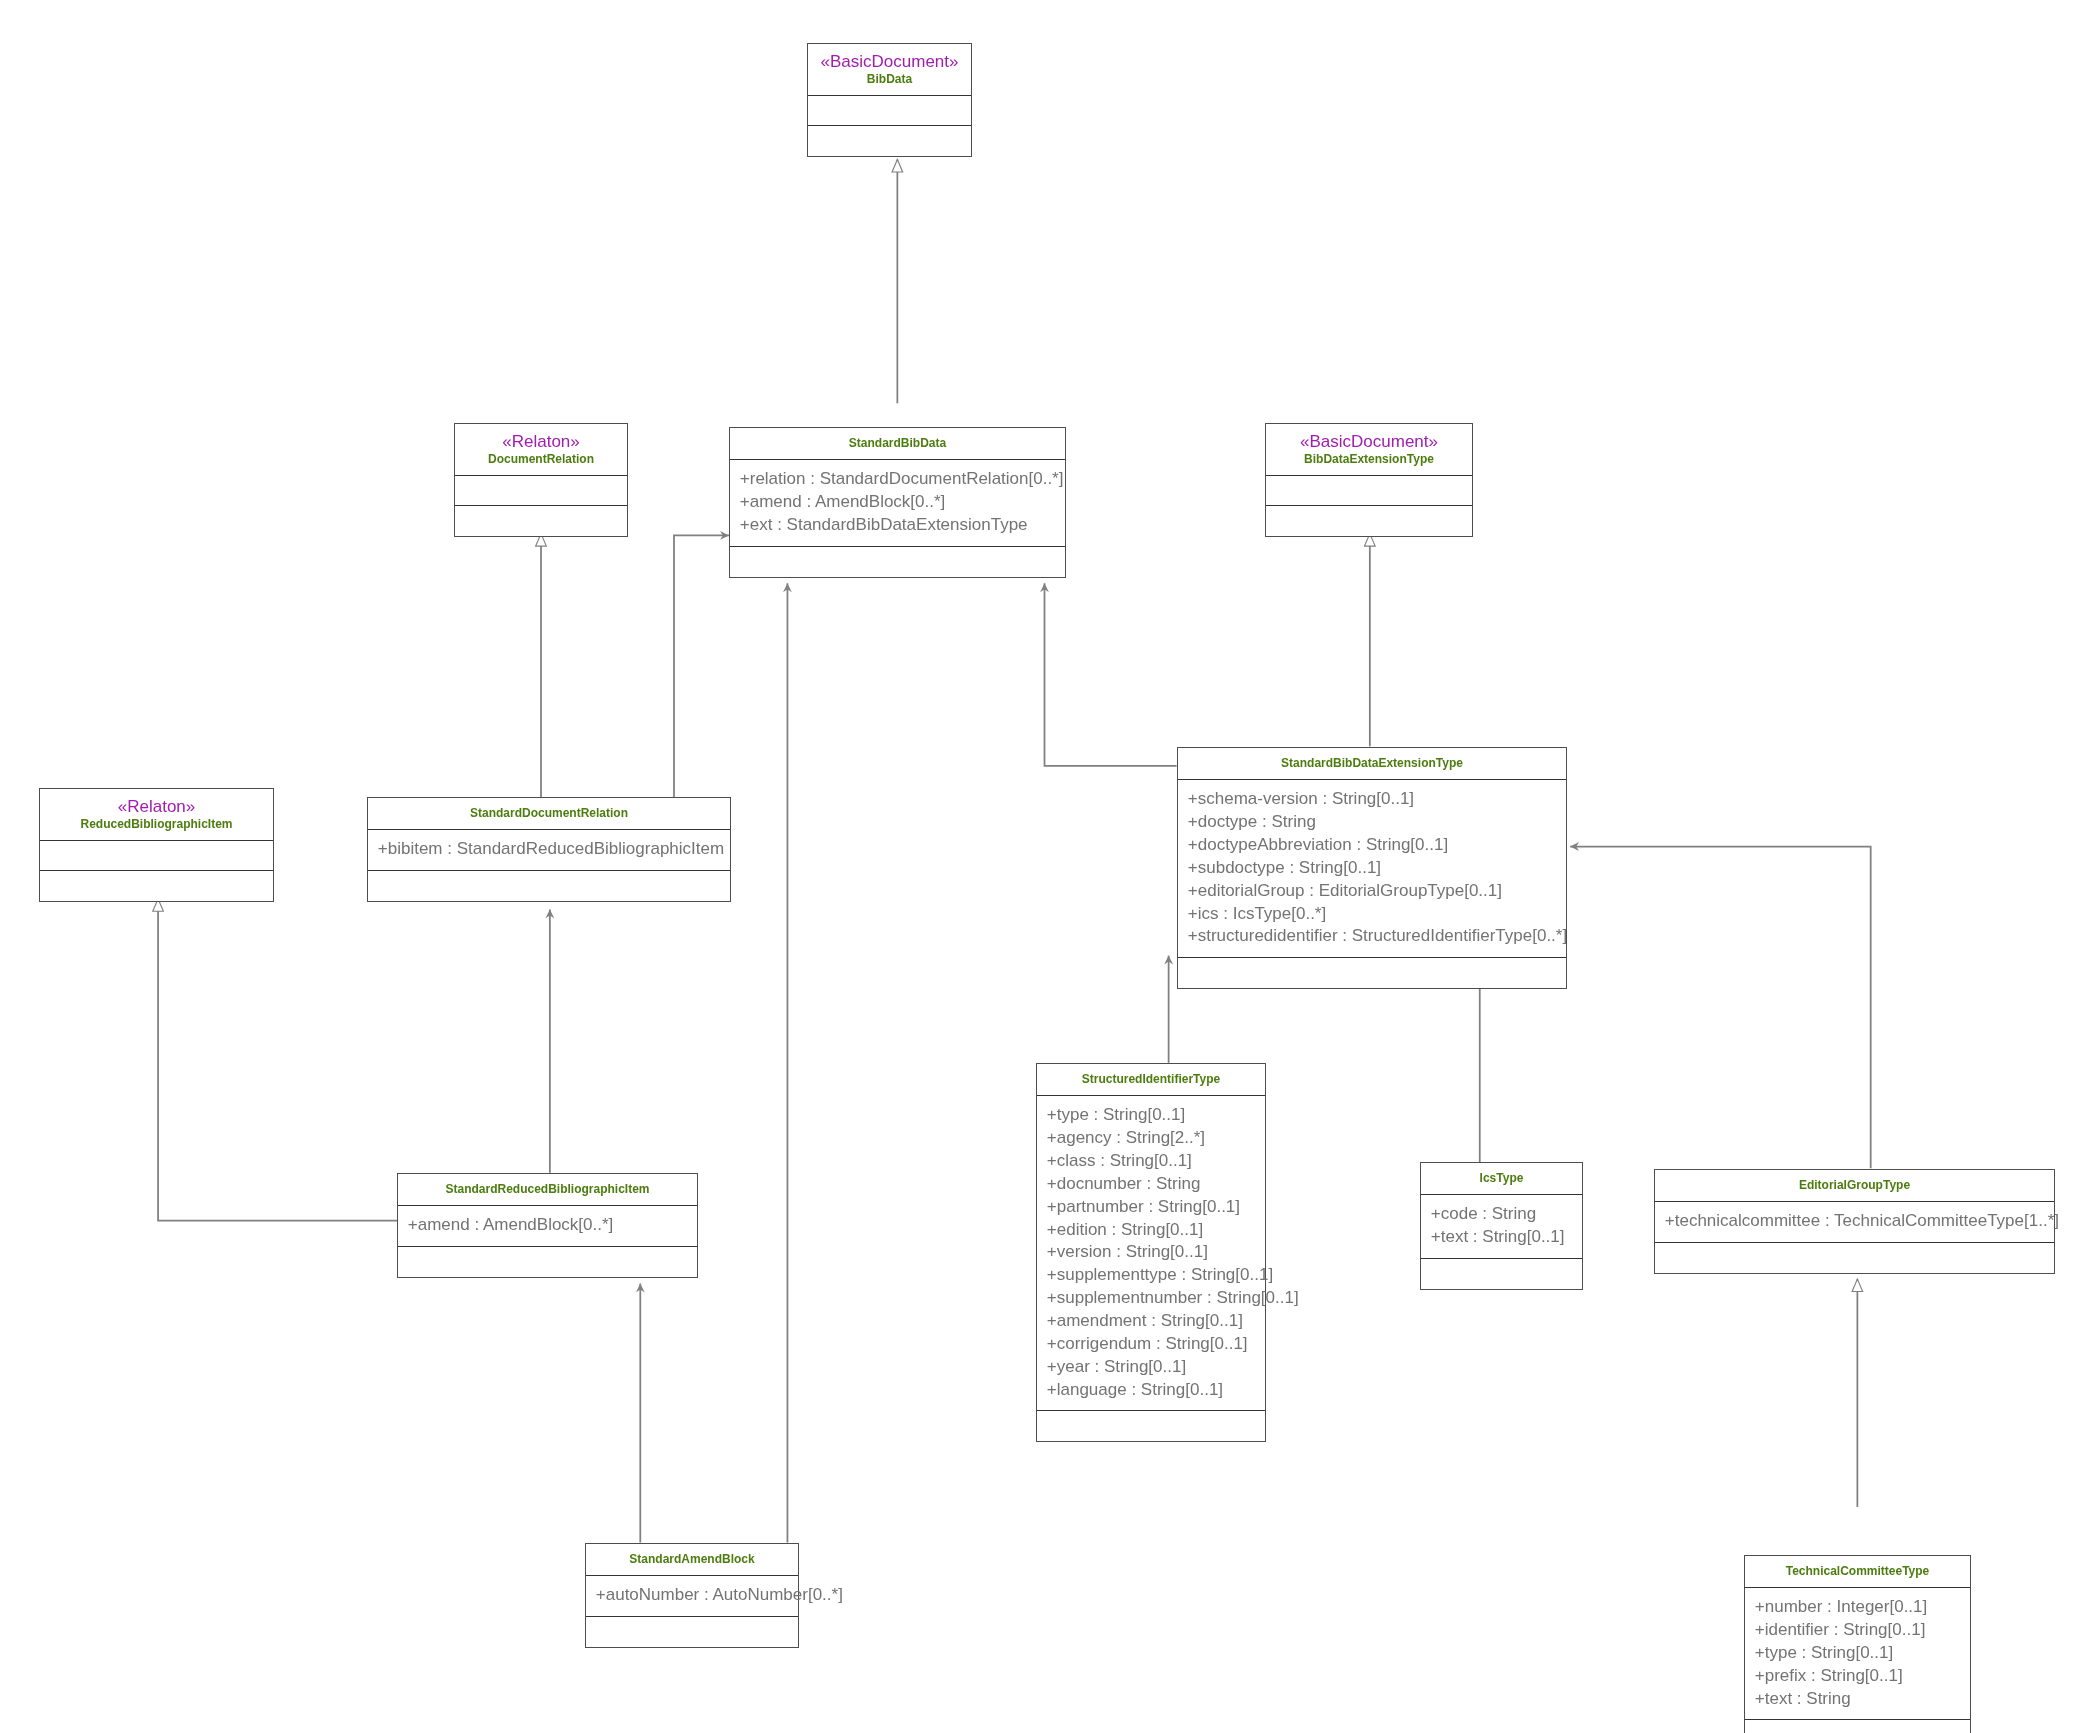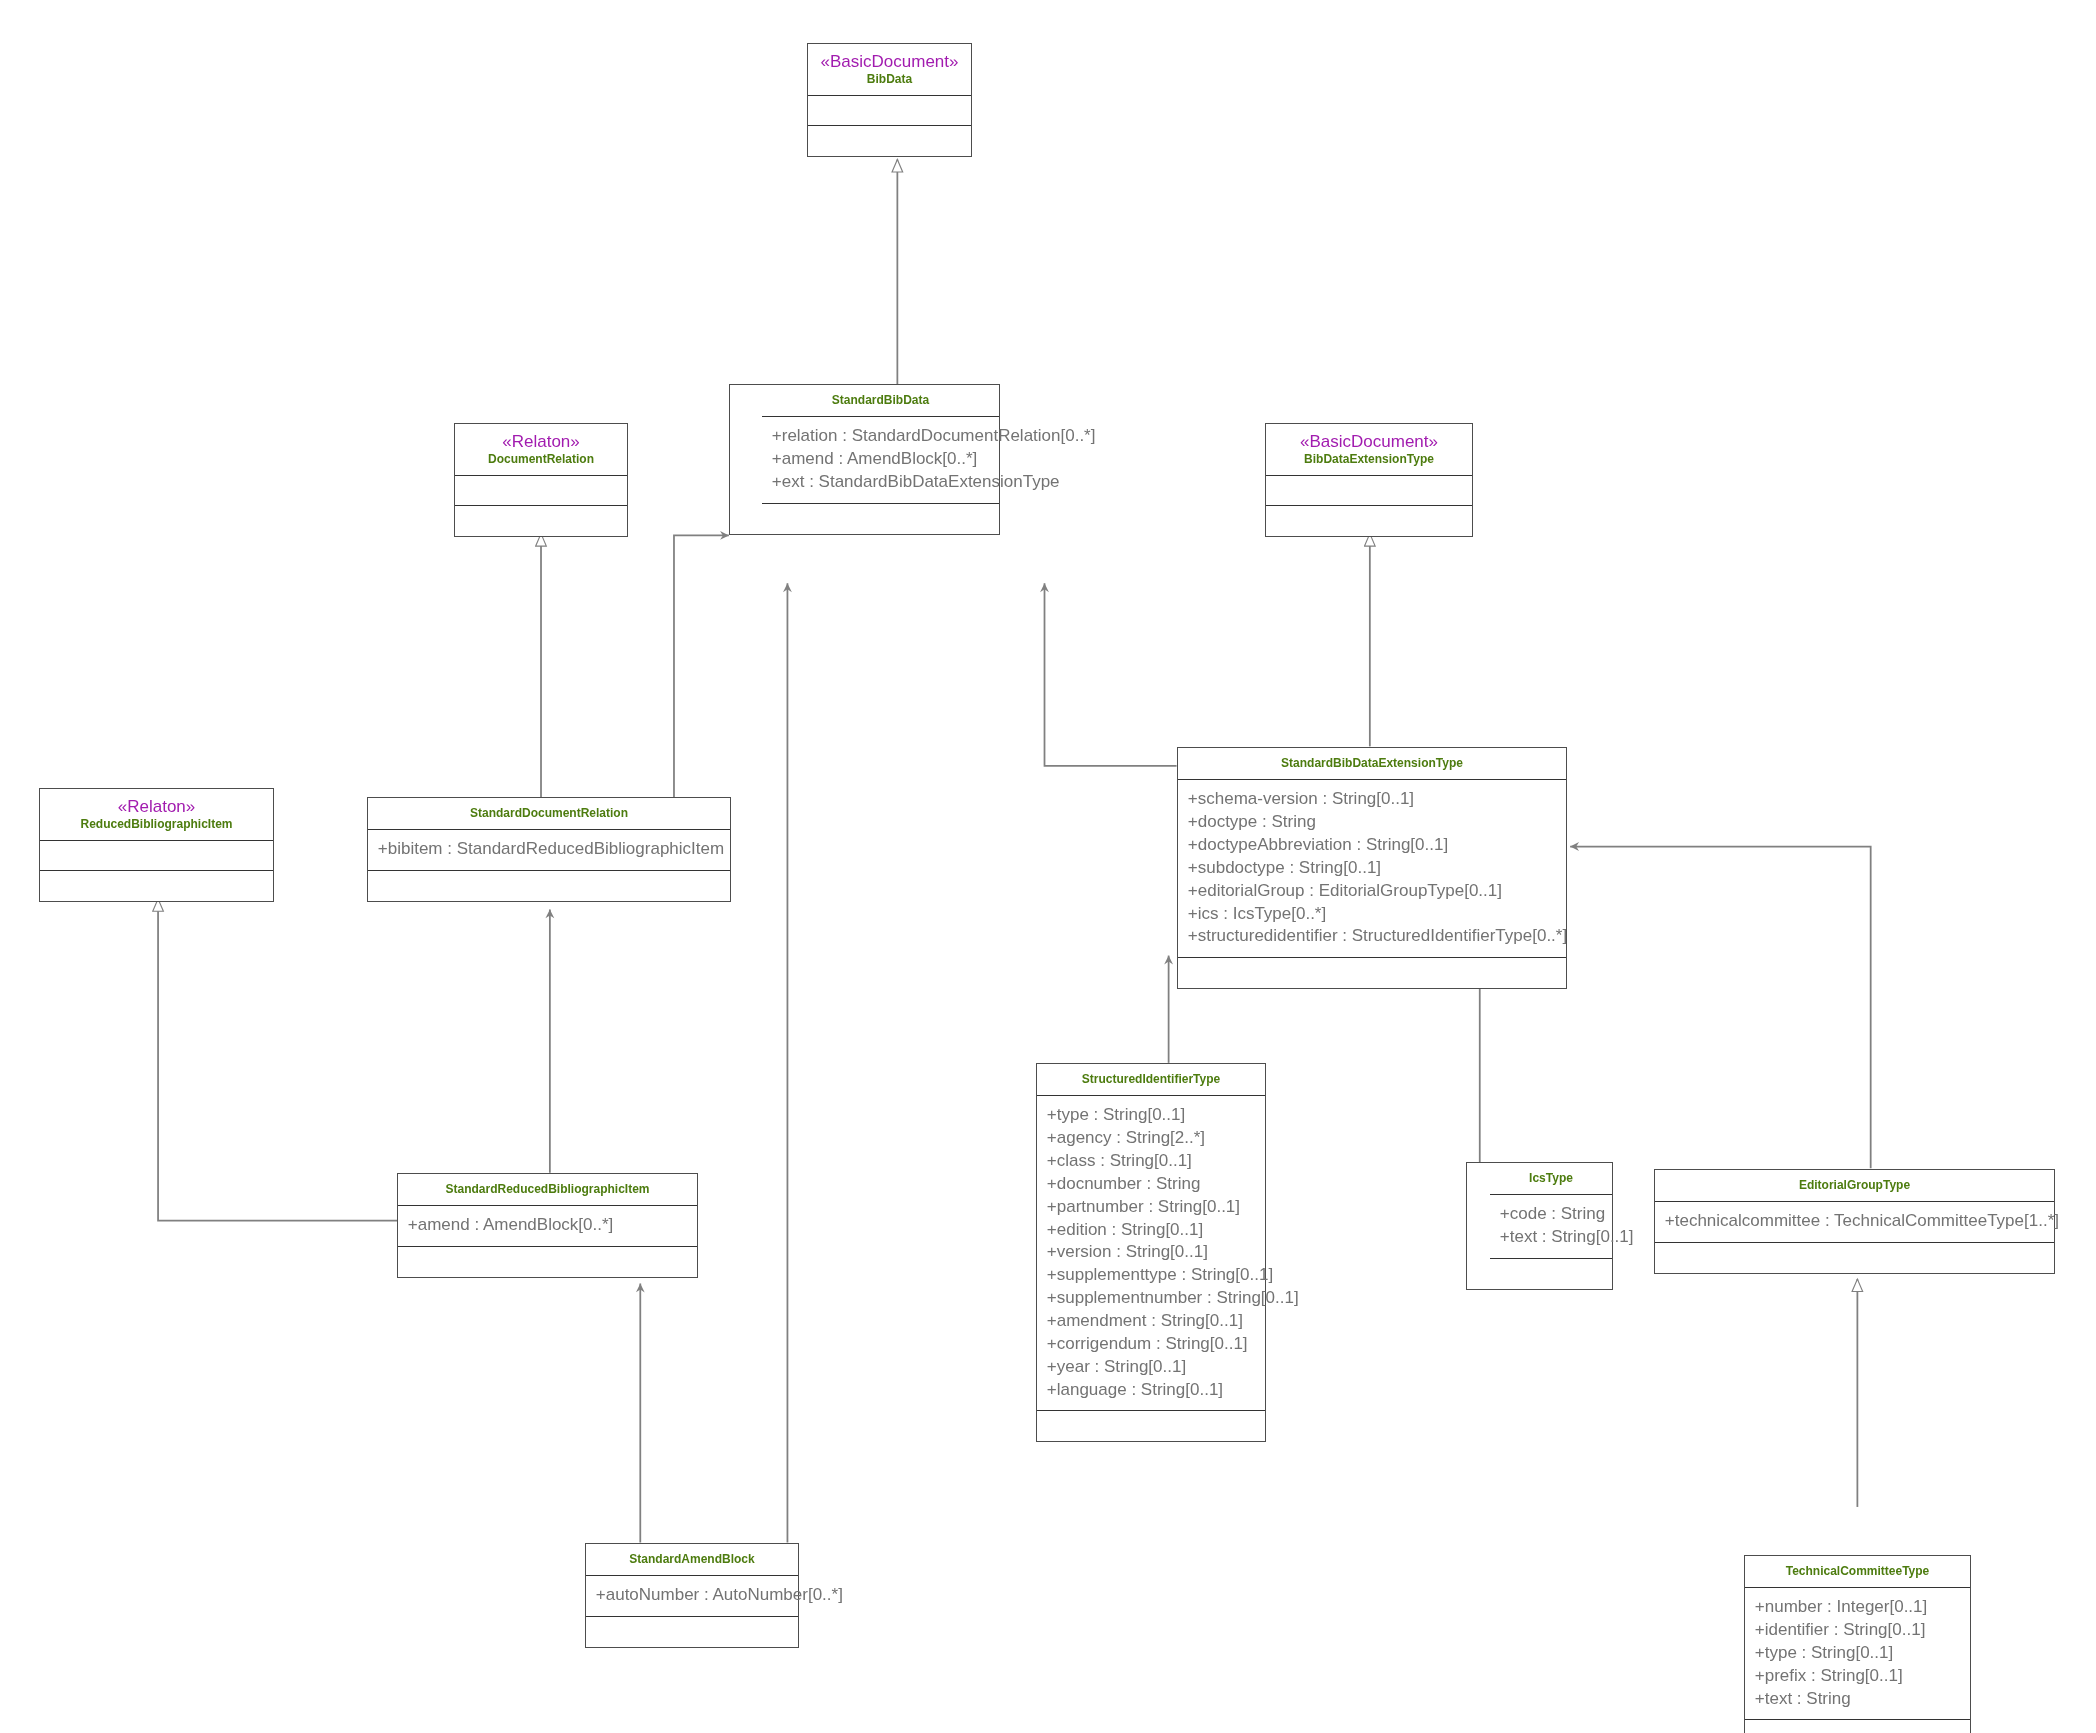--- a/index.html
+++ b/index.html
@@ -119,21 +119,21 @@
         <div class="compartment c-ops"></div>
       </div>
       <div class="uml-class" style="left: 454px; top: 423px; width: 174px;">
         <div class="compartment c-name">
           <span class="stereotype">«Relaton»</span>
           <span class="cname-text">DocumentRelation</span>
         </div>
         <div class="compartment c-attrs empty-mid"></div>
         <div class="compartment c-ops"></div>
       </div>
-      <div class="uml-class" style="left: 729px; top: 384px; width: 271px; padding-left: 32px;">
+      <div class="uml-class" style="left: 729px; top: 427px; width: 337px;">
         <div class="compartment c-name">
           <span class="cname-text">StandardBibData</span>
         </div>
         <div class="compartment c-attrs">
           <span class="attr">+relation : StandardDocumentRelation[0..*]</span>
           <span class="attr">+amend : AmendBlock[0..*]</span>
           <span class="attr">+ext : StandardBibDataExtensionType</span>
         </div>
         <div class="compartment c-ops"></div>
       </div>
@@ -191,21 +191,21 @@
           <span class="attr">+version : String[0..1]</span>
           <span class="attr">+supplementtype : String[0..1]</span>
           <span class="attr">+supplementnumber : String[0..1]</span>
           <span class="attr">+amendment : String[0..1]</span>
           <span class="attr">+corrigendum : String[0..1]</span>
           <span class="attr">+year : String[0..1]</span>
           <span class="attr">+language : String[0..1]</span>
         </div>
         <div class="compartment c-ops"></div>
       </div>
-      <div class="uml-class" style="left: 1466px; top: 1162px; width: 147px; padding-left: 23px;">
+      <div class="uml-class" style="left: 1420px; top: 1162px; width: 163px;">
         <div class="compartment c-name">
           <span class="cname-text">IcsType</span>
         </div>
         <div class="compartment c-attrs">
           <span class="attr">+code : String</span>
           <span class="attr">+text : String[0..1]</span>
         </div>
         <div class="compartment c-ops"></div>
       </div>
       <div class="uml-class" style="left: 1654px; top: 1169px; width: 401px;">

